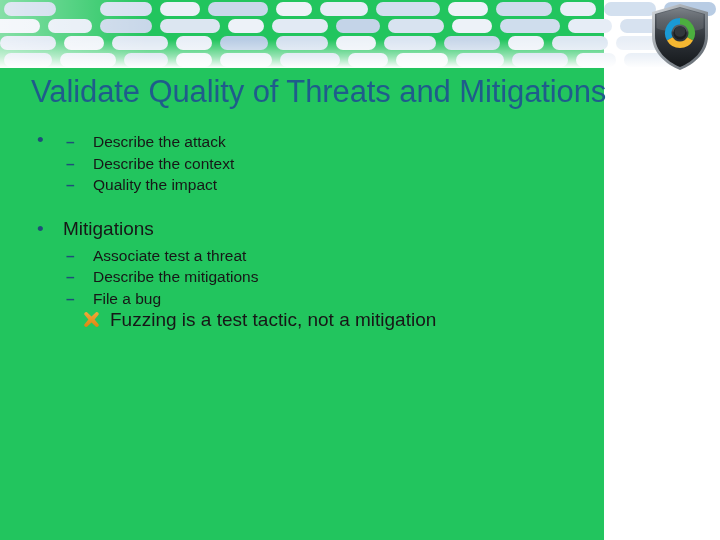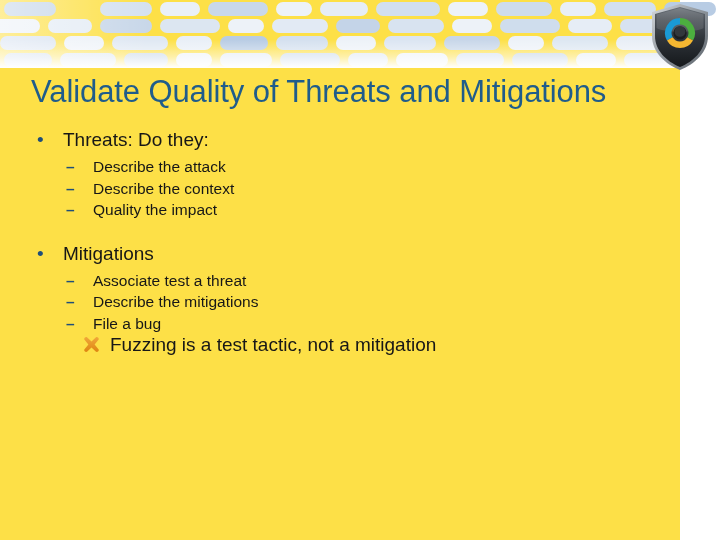--- a/index.html
+++ b/index.html
@@ -11,23 +11,23 @@
     width: 720px;
     height: 540px;
     overflow: hidden;
     font-family: "Liberation Sans", sans-serif;
     -webkit-font-smoothing: antialiased;
   }
 
   
   .slide {
     position: relative;
-    width: 680px;
+    width: 604px;
     height: 540px;
-    background: #fde047;
+    background: #22c55e;
   }
 
   
   .banner {
     position: absolute;
     left: 0;
     top: 0;
     width: 720px;
     height: 68px;
     overflow: hidden;
@@ -247,21 +247,20 @@
       </g>
     </svg>
   </div>
 
   <div class="title">Validate Quality of Threats and Mitigations</div>
 
   <div class="body">
 
     <div class="lvl1">
       <span class="marker">•</span>
-      <span>Threats: Do they:</span>
     </div>
     <div class="sub-gap"></div>
     <div class="lvl2">
       <span class="marker">–</span>
       <span>Describe the attack</span>
     </div>
     <div class="lvl2">
       <span class="marker">–</span>
       <span>Describe the context</span>
     </div>

